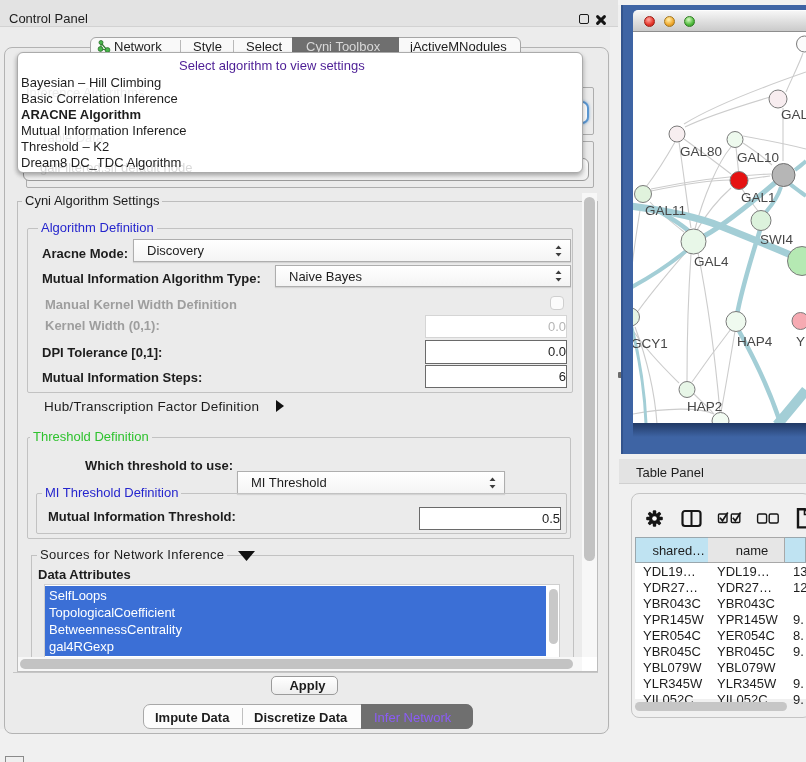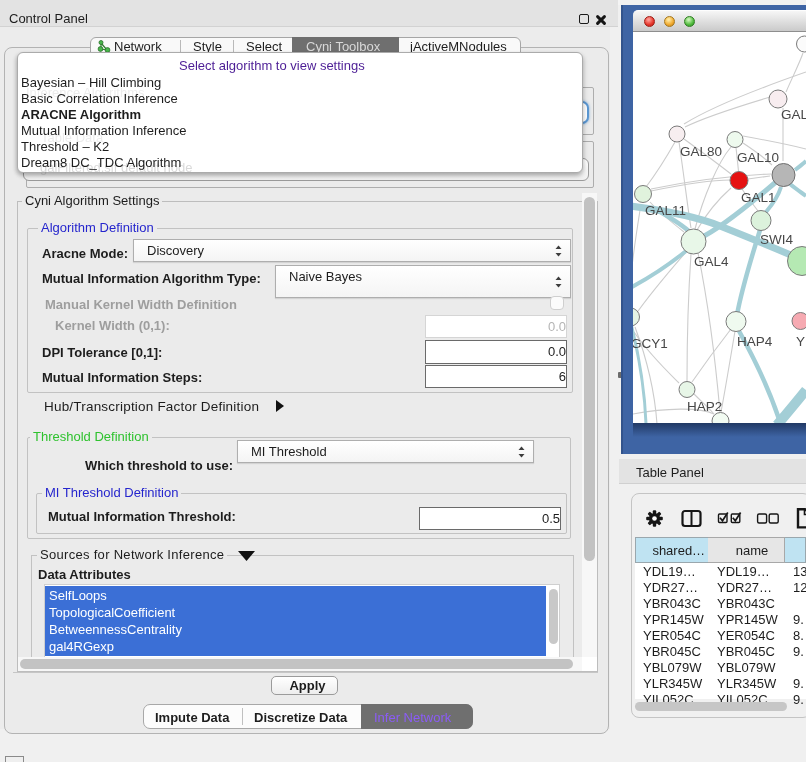--- a/index.html
+++ b/index.html
@@ -62,50 +62,50 @@
 <div class="abs bold" style="left:42px;top:246px;">Aracne Mode:</div>
 <div class="combo" style="left:133px;top:239px;width:438px;height:23px;">
     <span class="ct">Discovery</span>
     <svg class="ar" viewBox="0 0 9 14">
       <path d="M1.5 5 L4.5 1.5 L7.5 5 Z" fill="#3d3d3d"></path>
       <path d="M1.5 9 L4.5 12.5 L7.5 9 Z" fill="#3d3d3d"></path>
     </svg>
   </div>
 
 <div class="abs bold" style="left:42px;top:271px;">Mutual Information Algorithm Type:</div>
-<div class="combo" style="left:275px;top:265px;width:296px;height:33px;">
+<div class="combo" style="left:275px;top:265px;width:296px;height:22px;">
     <span class="ct">Naive Bayes</span>
     <svg class="ar" viewBox="0 0 9 14">
       <path d="M1.5 5 L4.5 1.5 L7.5 5 Z" fill="#3d3d3d"></path>
       <path d="M1.5 9 L4.5 12.5 L7.5 9 Z" fill="#3d3d3d"></path>
     </svg>
   </div>
 
 <div class="abs bold gray" style="left:45px;top:297px;">Manual Kernel Width Definition</div>
 <div class="abs" style="left:550px;top:296px;width:14px;height:14px;border:1.5px solid #cfcfcf;border-radius:4px;background:#fbfbfb;"></div>
 
-<div class="abs bold gray" style="left:45px;top:318px;margin-left:10px;">Kernel Width (0,1):</div>
+<div class="abs bold gray" style="left:45px;top:318px;">Kernel Width (0,1):</div>
 <div class="field" style="left:425px;top:315px;width:142px;height:23px;border:1px solid #d5d5d5;color:#b5b5b5;">0.0</div>
 
 <div class="abs bold" style="left:42px;top:345px;">DPI Tolerance [0,1]:</div>
 <div class="field" style="left:425px;top:340px;width:142px;height:24px;border:1.5px solid #6a6a6a;">0.0</div>
 
 <div class="abs bold" style="left:42px;top:370px;">Mutual Information Steps:</div>
 <div class="field" style="left:425px;top:365px;width:142px;height:23px;border:1.5px solid #6a6a6a;">6</div>
 
 <div class="abs" style="left:44px;top:399px;font-size:13.5px;letter-spacing:0.2px;">Hub/Transcription Factor Definition</div>
 <svg class="abs" style="left:275px;top:400px;" width="10" height="12" viewBox="0 0 10 12">
     <path d="M1 0 L9 6 L1 12 Z" fill="#111"></path>
   </svg>
 
 <div class="abs" style="left:27px;top:437px;width:544px;height:102px;border:1px solid #c2c2c2;border-radius:2px;"></div>
 <div class="gtitle" style="left:30px;top:430px;color:#2ec22e;">Threshold Definition</div>
 
 <div class="abs bold" style="left:85px;top:458px;">Which threshold to use:</div>
-<div class="combo" style="left:237px;top:440px;width:297px;height:23px;">
+<div class="combo" style="left:237px;top:471px;width:268px;height:23px;">
     <span class="ct">MI Threshold</span>
     <svg class="ar" viewBox="0 0 9 14">
       <path d="M1.5 5 L4.5 1.5 L7.5 5 Z" fill="#3d3d3d"></path>
       <path d="M1.5 9 L4.5 12.5 L7.5 9 Z" fill="#3d3d3d"></path>
     </svg>
   </div>
 
 <div class="abs" style="left:36px;top:493px;width:531px;height:41px;border:1px solid #c2c2c2;border-radius:2px;"></div>
 <div class="gtitle" style="left:42px;top:486px;color:#2525cd;">MI Threshold Definition</div>
 <div class="abs bold" style="left:48px;top:509px;">Mutual Information Threshold:</div>

